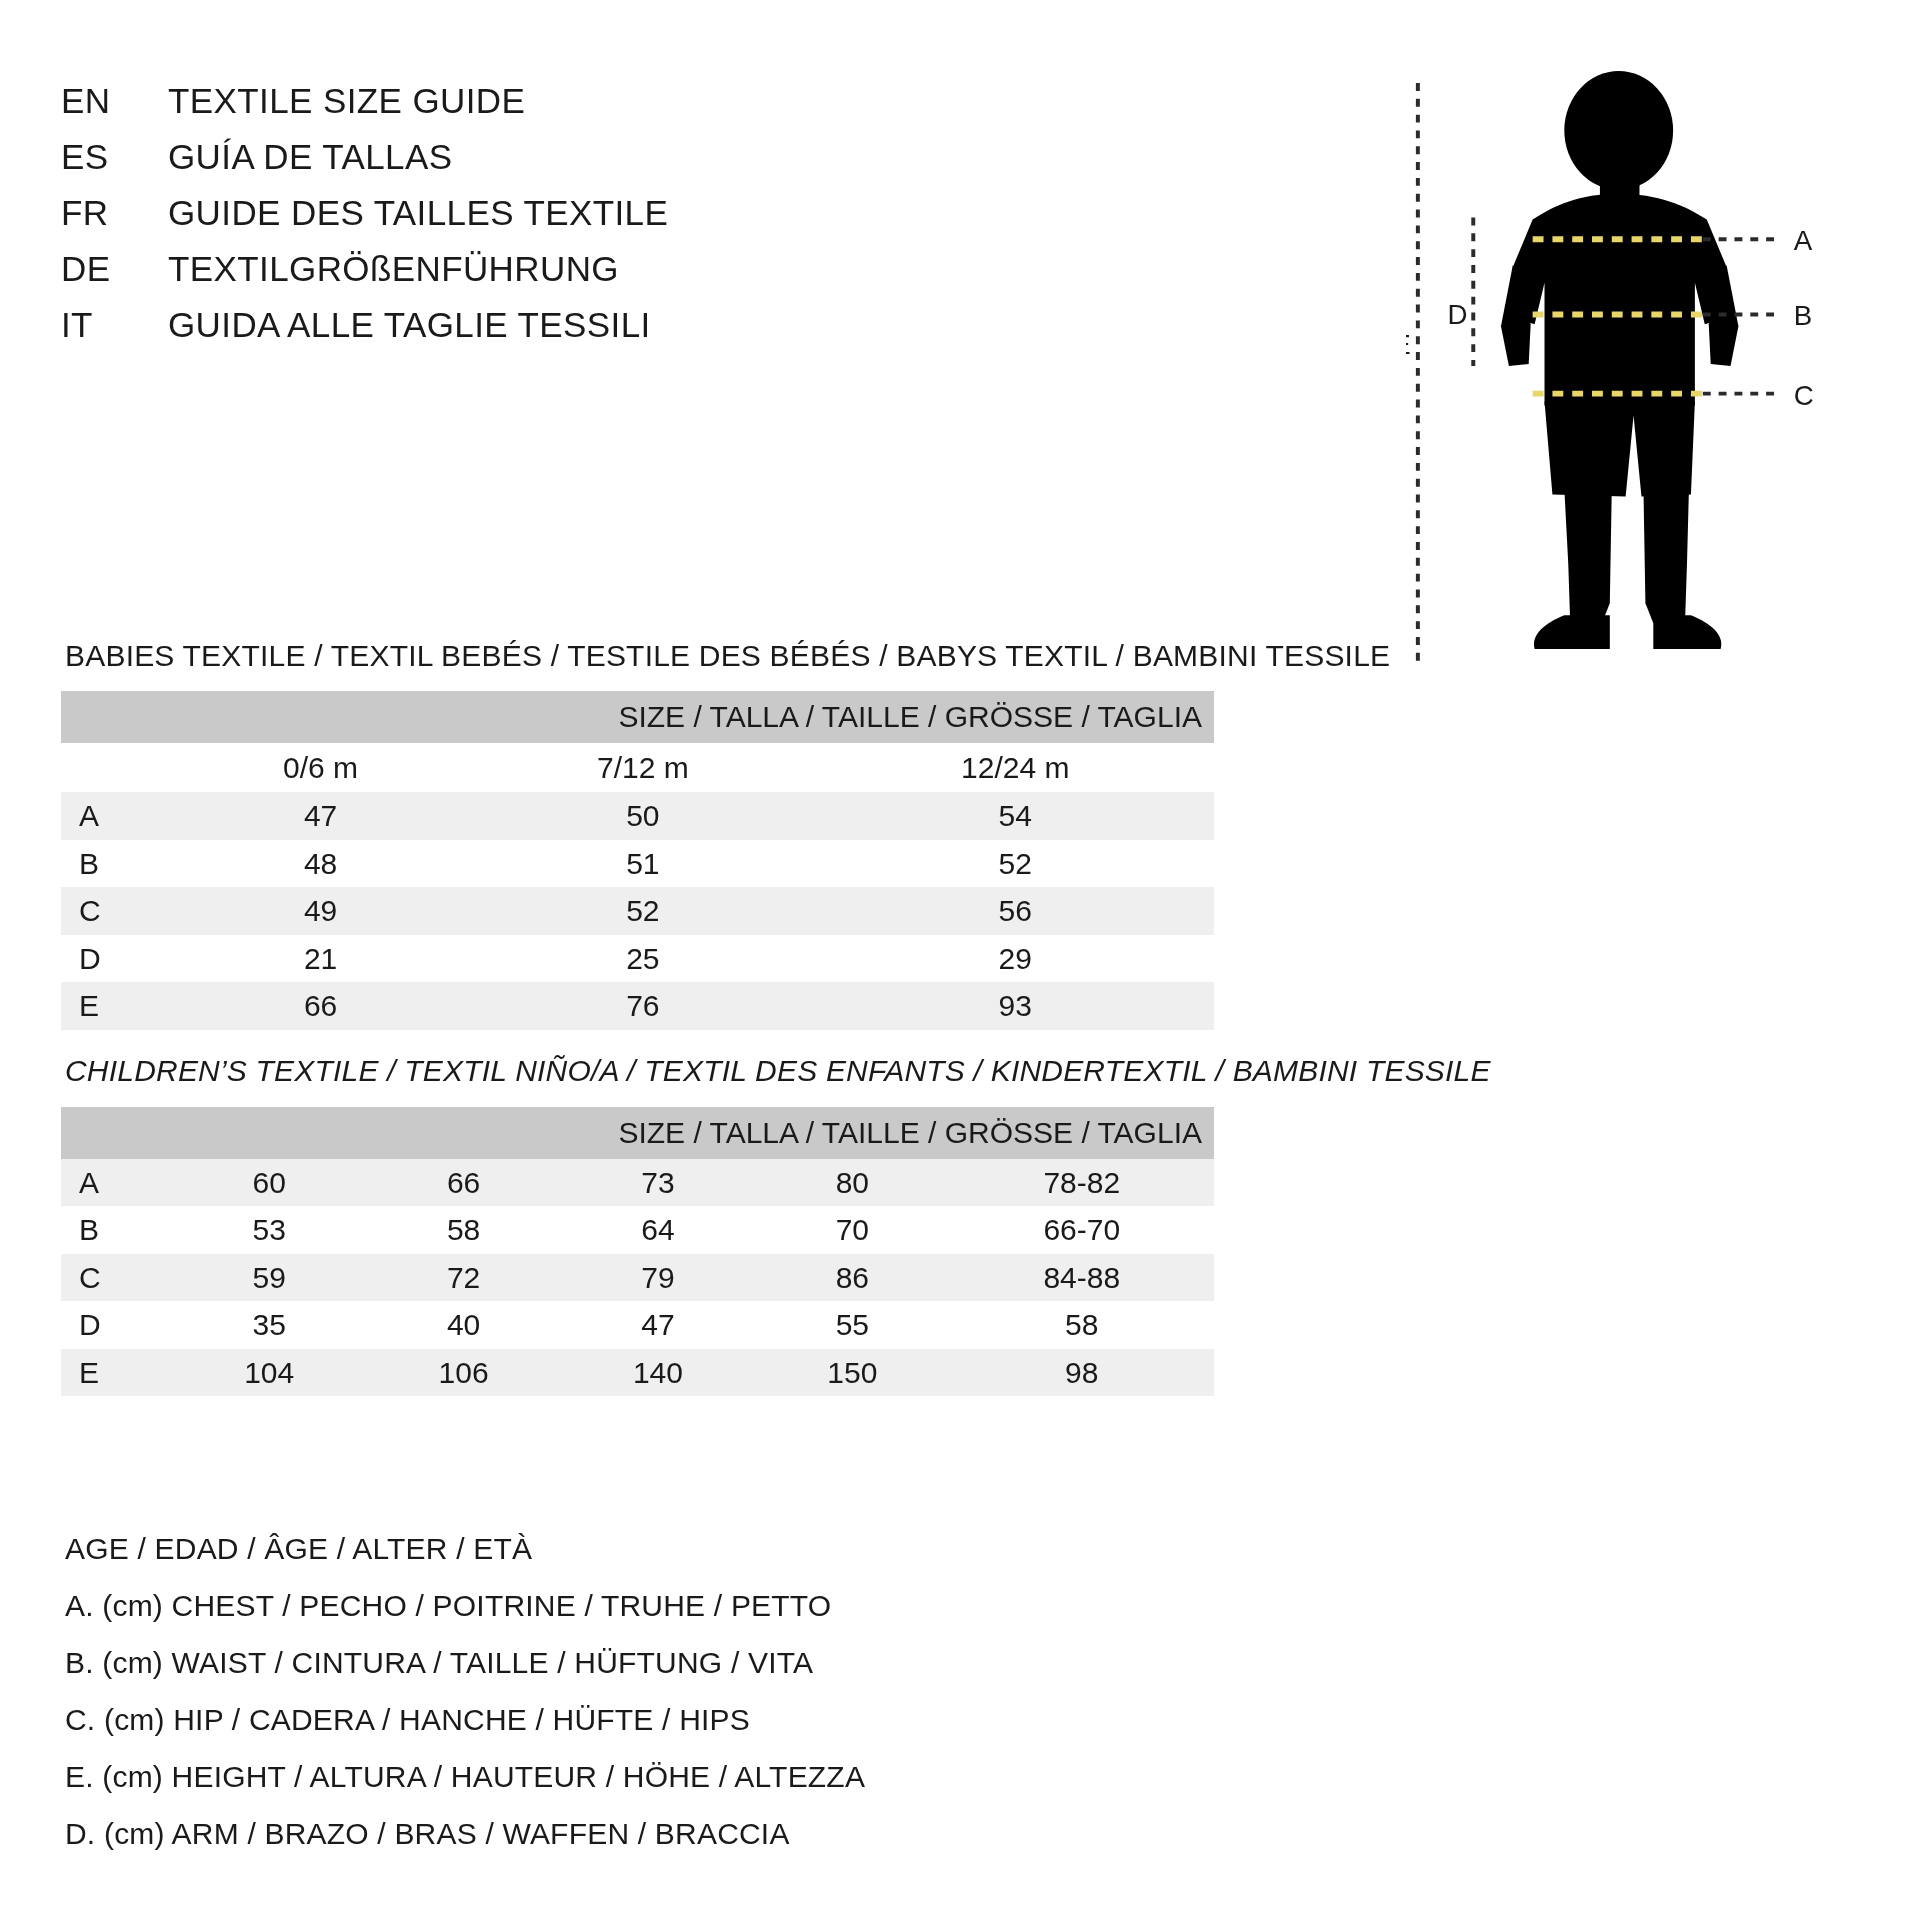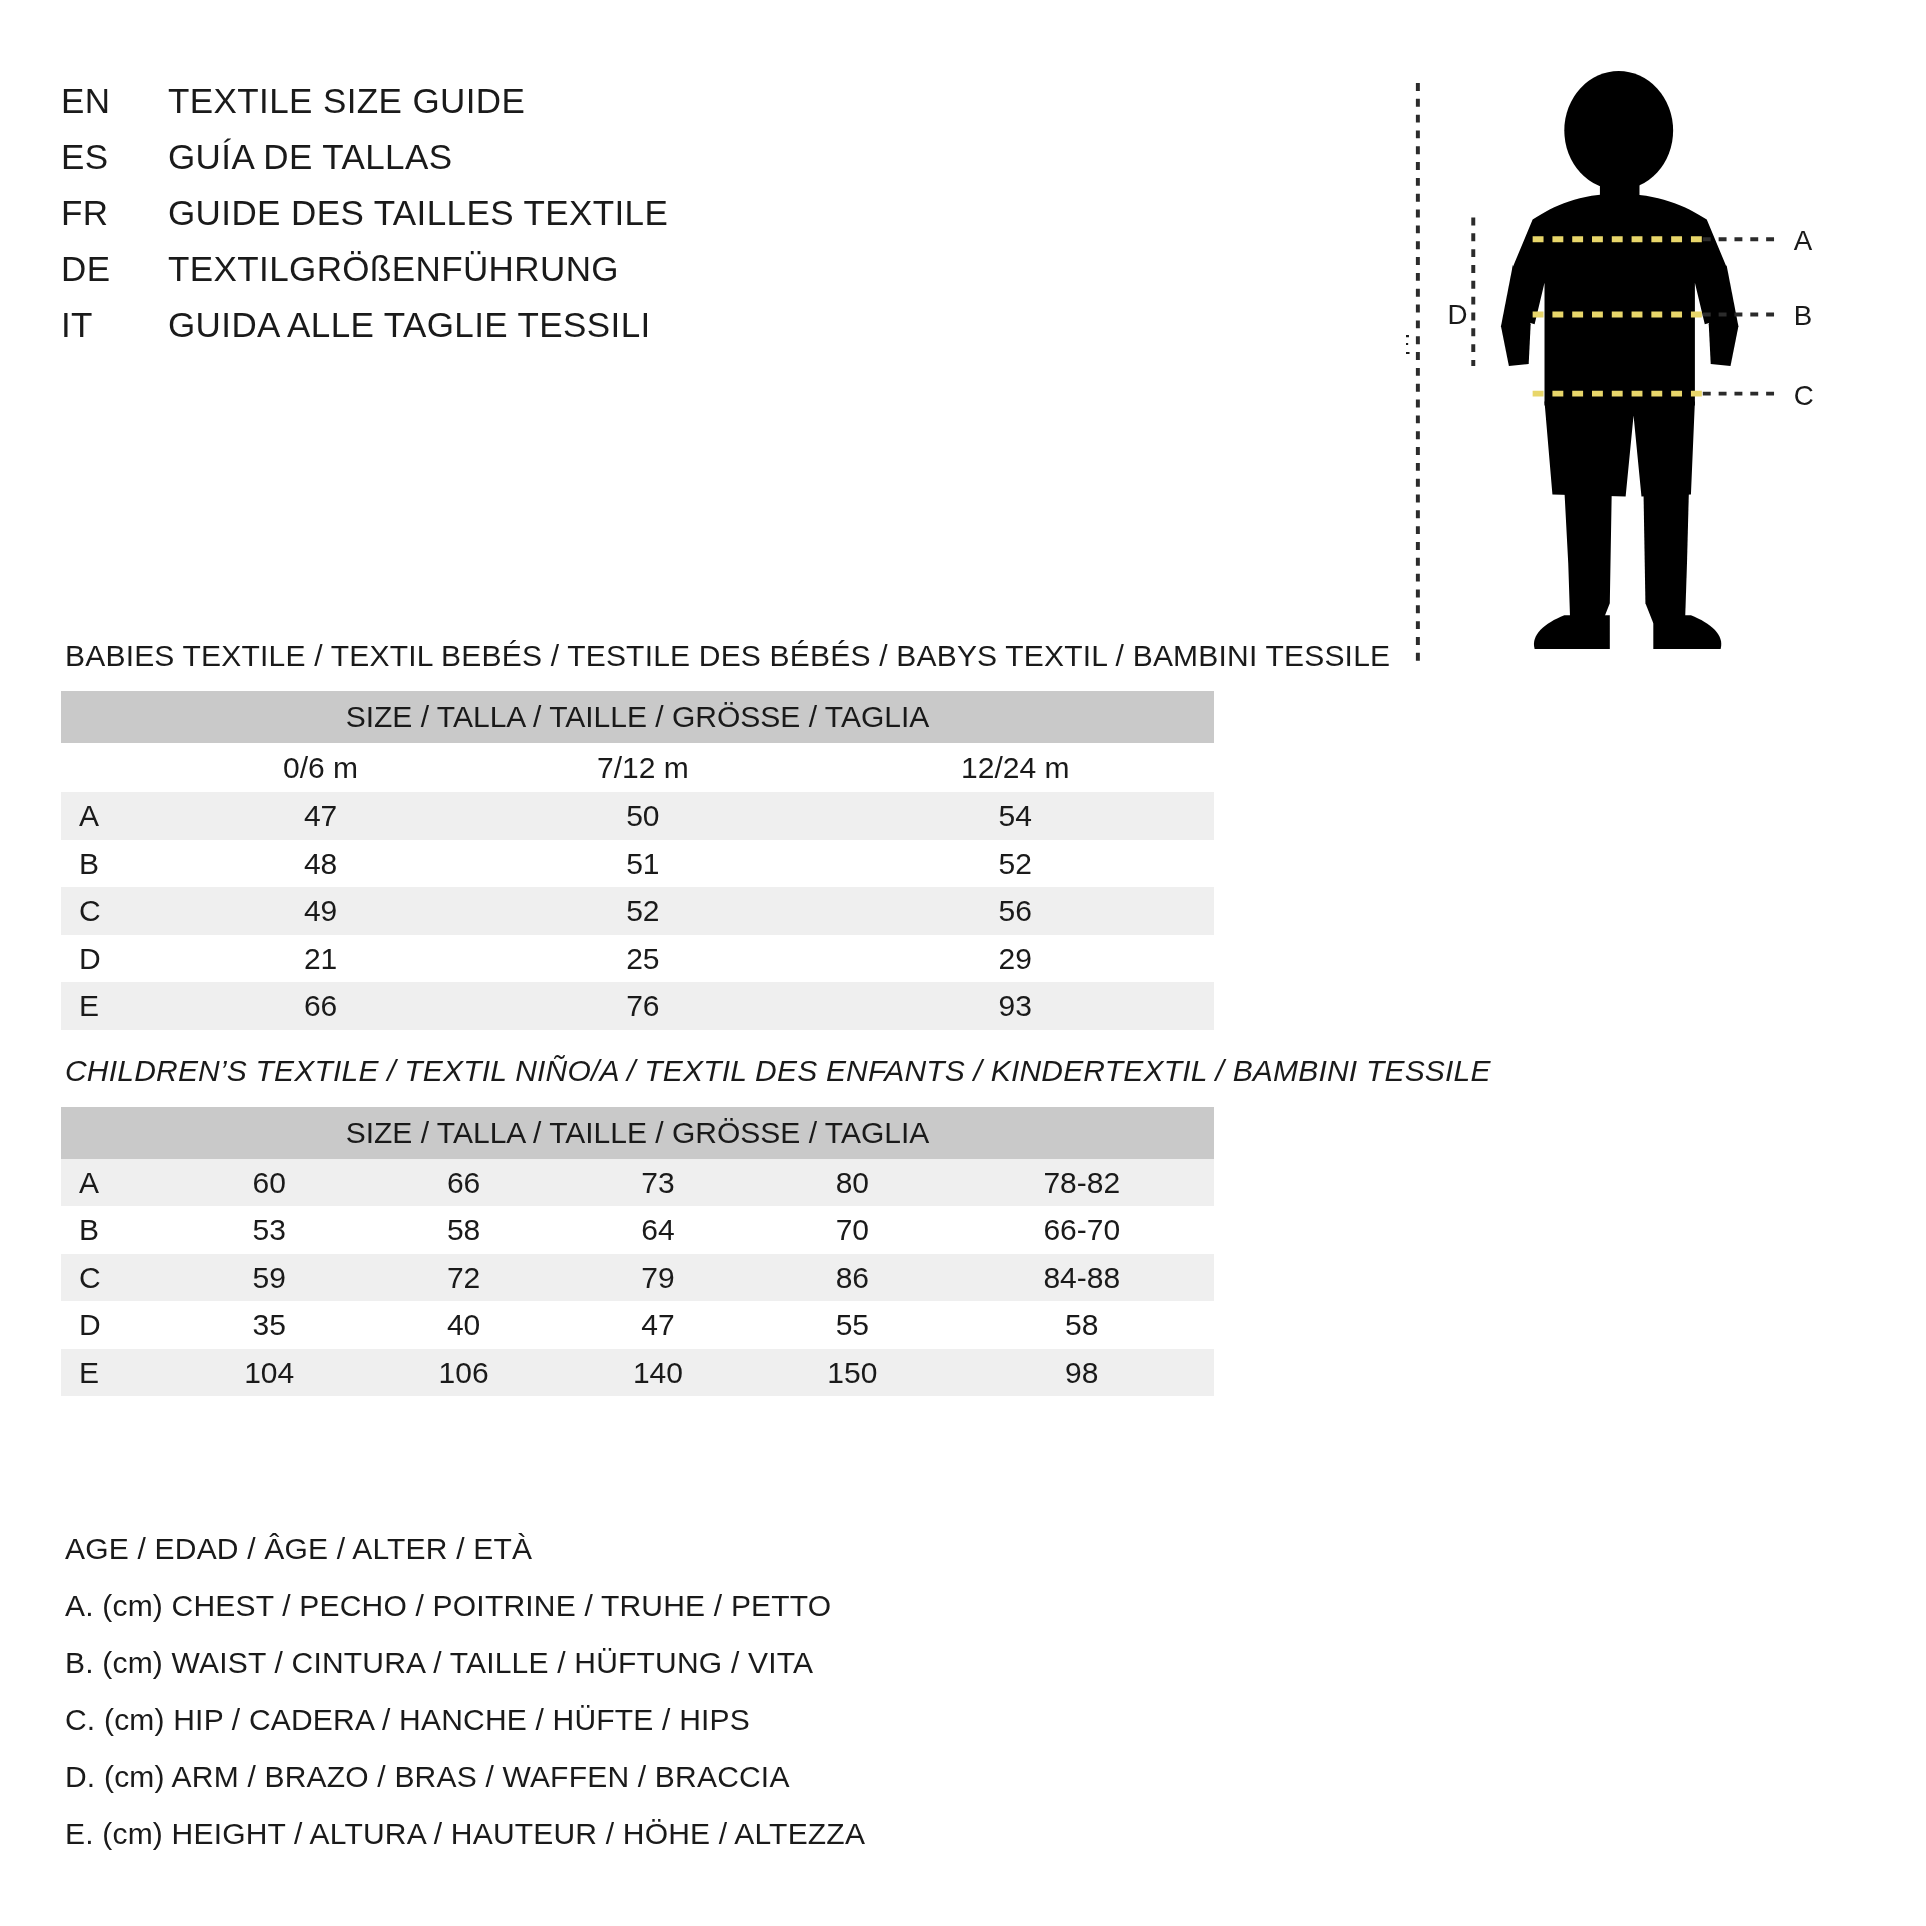--- a/index.html
+++ b/index.html
@@ -68,21 +68,21 @@
     border-collapse: collapse;
     font-size: 30px;
   }
   #babies-table { left: 61px; top: 691px; width: 1153px; }
   #children-table { left: 61px; top: 1107px; width: 1153px; }
 
   table .hdr-bar td {
     background: #c9c9c9;
     font-size: 30px;
     padding: 10px 12px;
-    text-align: center;
+    text-align: right;
   }
   table .size-row td {
     background: #ffffff;
     padding: 9px 12px;
     text-align: center;
   }
   table .size-row td.rowlabel { text-align: left; }
   table tr.shade td { background: #efefef; }
   table tr.plain td { background: #ffffff; }
   table td {
@@ -281,18 +281,18 @@
         <td>98</td>
       </tr>
     </tbody>
   </table>
 
   <div class="legend">
     <div class="legend-row">AGE / EDAD / ÂGE / ALTER / ETÀ</div>
     <div class="legend-row">A. (cm) CHEST / PECHO / POITRINE / TRUHE / PETTO</div>
     <div class="legend-row">B. (cm) WAIST / CINTURA / TAILLE / HÜFTUNG / VITA</div>
     <div class="legend-row">C. (cm) HIP / CADERA / HANCHE / HÜFTE / HIPS</div>
+    <div class="legend-row">E. (cm) HEIGHT / ALTURA / HAUTEUR / HÖHE / ALTEZZA</div>
     <div class="legend-row">D. (cm) ARM / BRAZO / BRAS / WAFFEN / BRACCIA</div>
-    <div class="legend-row">E. (cm) HEIGHT / ALTURA / HAUTEUR / HÖHE / ALTEZZA</div>
   </div>
 
 </div>
 
 
 </body></html>

